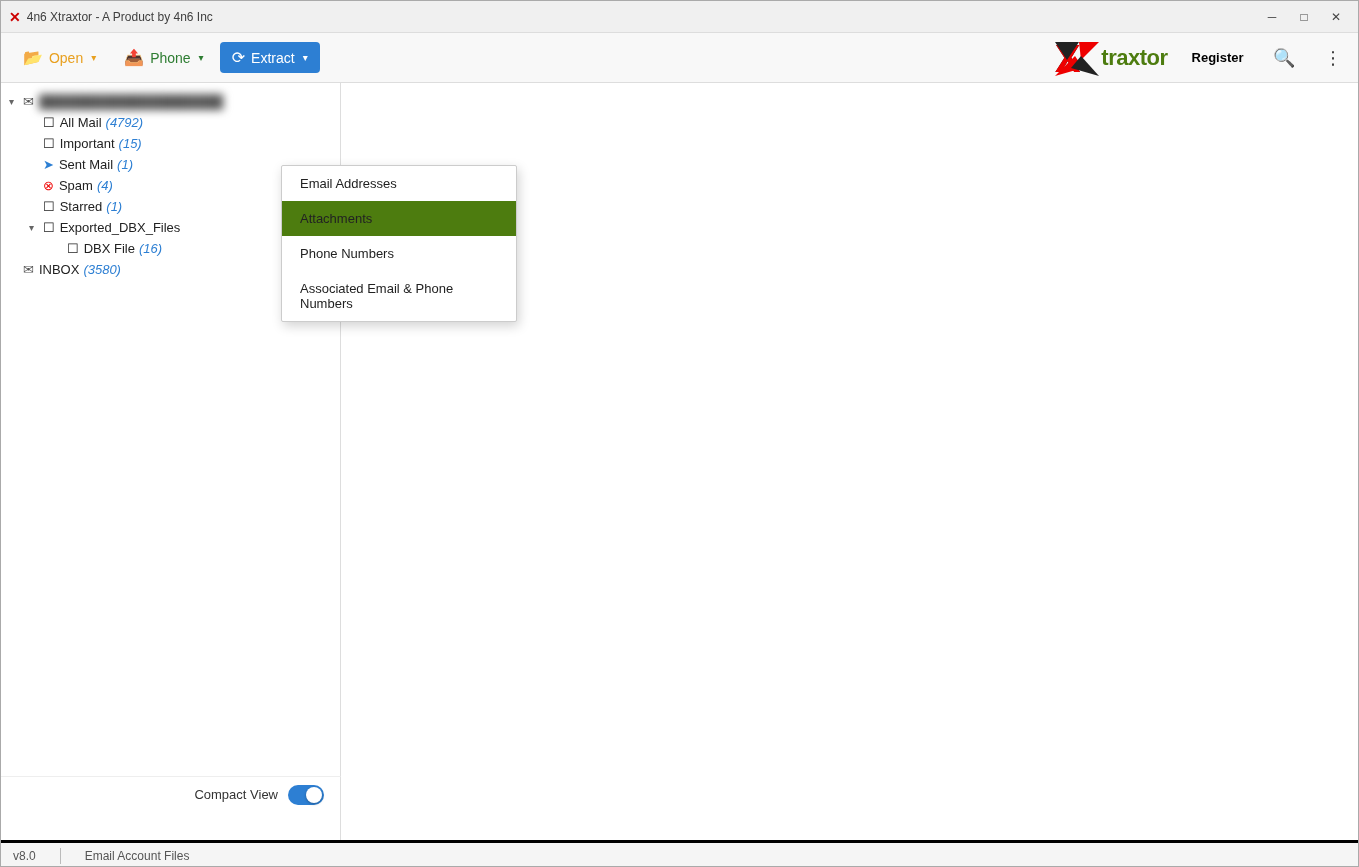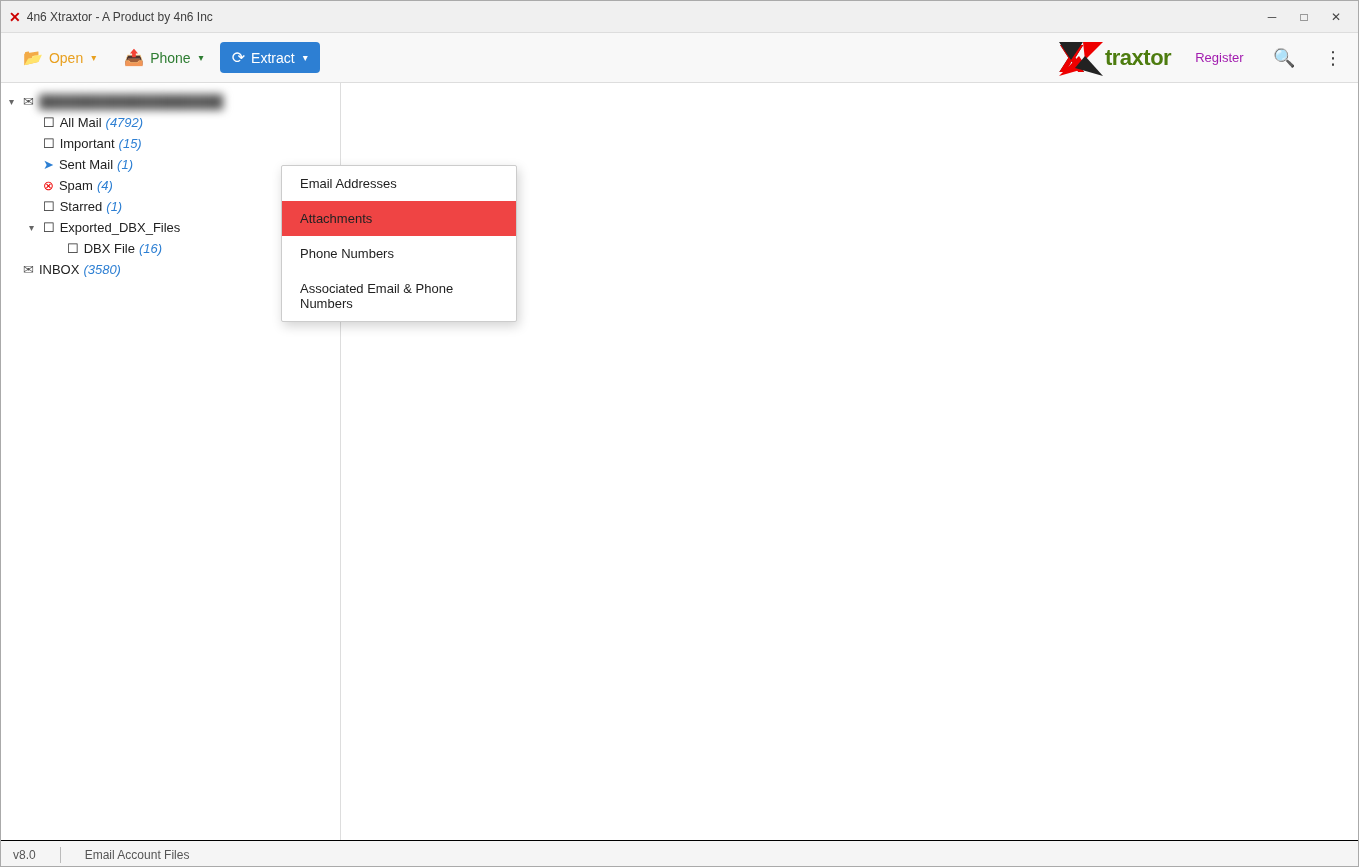--- a/index.html
+++ b/index.html
@@ -99,25 +99,26 @@
       align-items: center;
     }
     .logo-traxtor {
       font-size: 22px;
       font-weight: 700;
       color: #4d7c0f;
       letter-spacing: -0.5px;
     }
     .register-btn {
       font-size: 13px;
-      color: #a21caf;
+      color: #000000;
       background: none;
       border: none;
       cursor: pointer;
       padding: 4px 8px;
+      font-weight: bold;
     }
     .search-icon-btn, .menu-dots-btn {
       background: none;
       border: none;
       cursor: pointer;
       font-size: 18px;
       color: #333;
       padding: 4px 6px;
     }
 
@@ -185,28 +186,28 @@
       z-index: 200;
       border-radius: 2px;
     }
     .dropdown-item {
       padding: 10px 18px;
       font-size: 13px;
       color: #222;
       cursor: pointer;
     }
     .dropdown-item.active {
-      background: #ef4444;
+      background: #4d7c0f;
     }
 
     
     .status-bar {
       height: 28px;
       background: #f5f5f5;
-      border-top: 1px solid #000000;
+      border-top: 3px solid #000000;
       display: flex;
       align-items: center;
       padding: 0 12px;
       font-size: 12px;
       color: #555;
       gap: 16px;
     }
     .status-divider {
       width: 1px;
       height: 16px;
@@ -377,20 +378,26 @@
       <span class="tree-icon icon-mail">✉</span>
       <span class="tree-label">INBOX</span>
       <span class="tree-count">(3580)</span>
     </div>
 
   </div>
 
   <div class="content-area">
   </div>
 
+  <div class="compact-view-area">
+    <span class="compact-label">Compact View</span>
+    <div class="toggle-switch">
+      <div class="toggle-knob"></div>
+    </div>
+  </div>
 
   <div class="dropdown-menu">
     <div class="dropdown-item">
       <span>Email Addresses</span>
     </div>
     <div class="dropdown-item active">
       <span>Attachments</span>
     </div>
     <div class="dropdown-item">
       <span>Phone Numbers</span>

